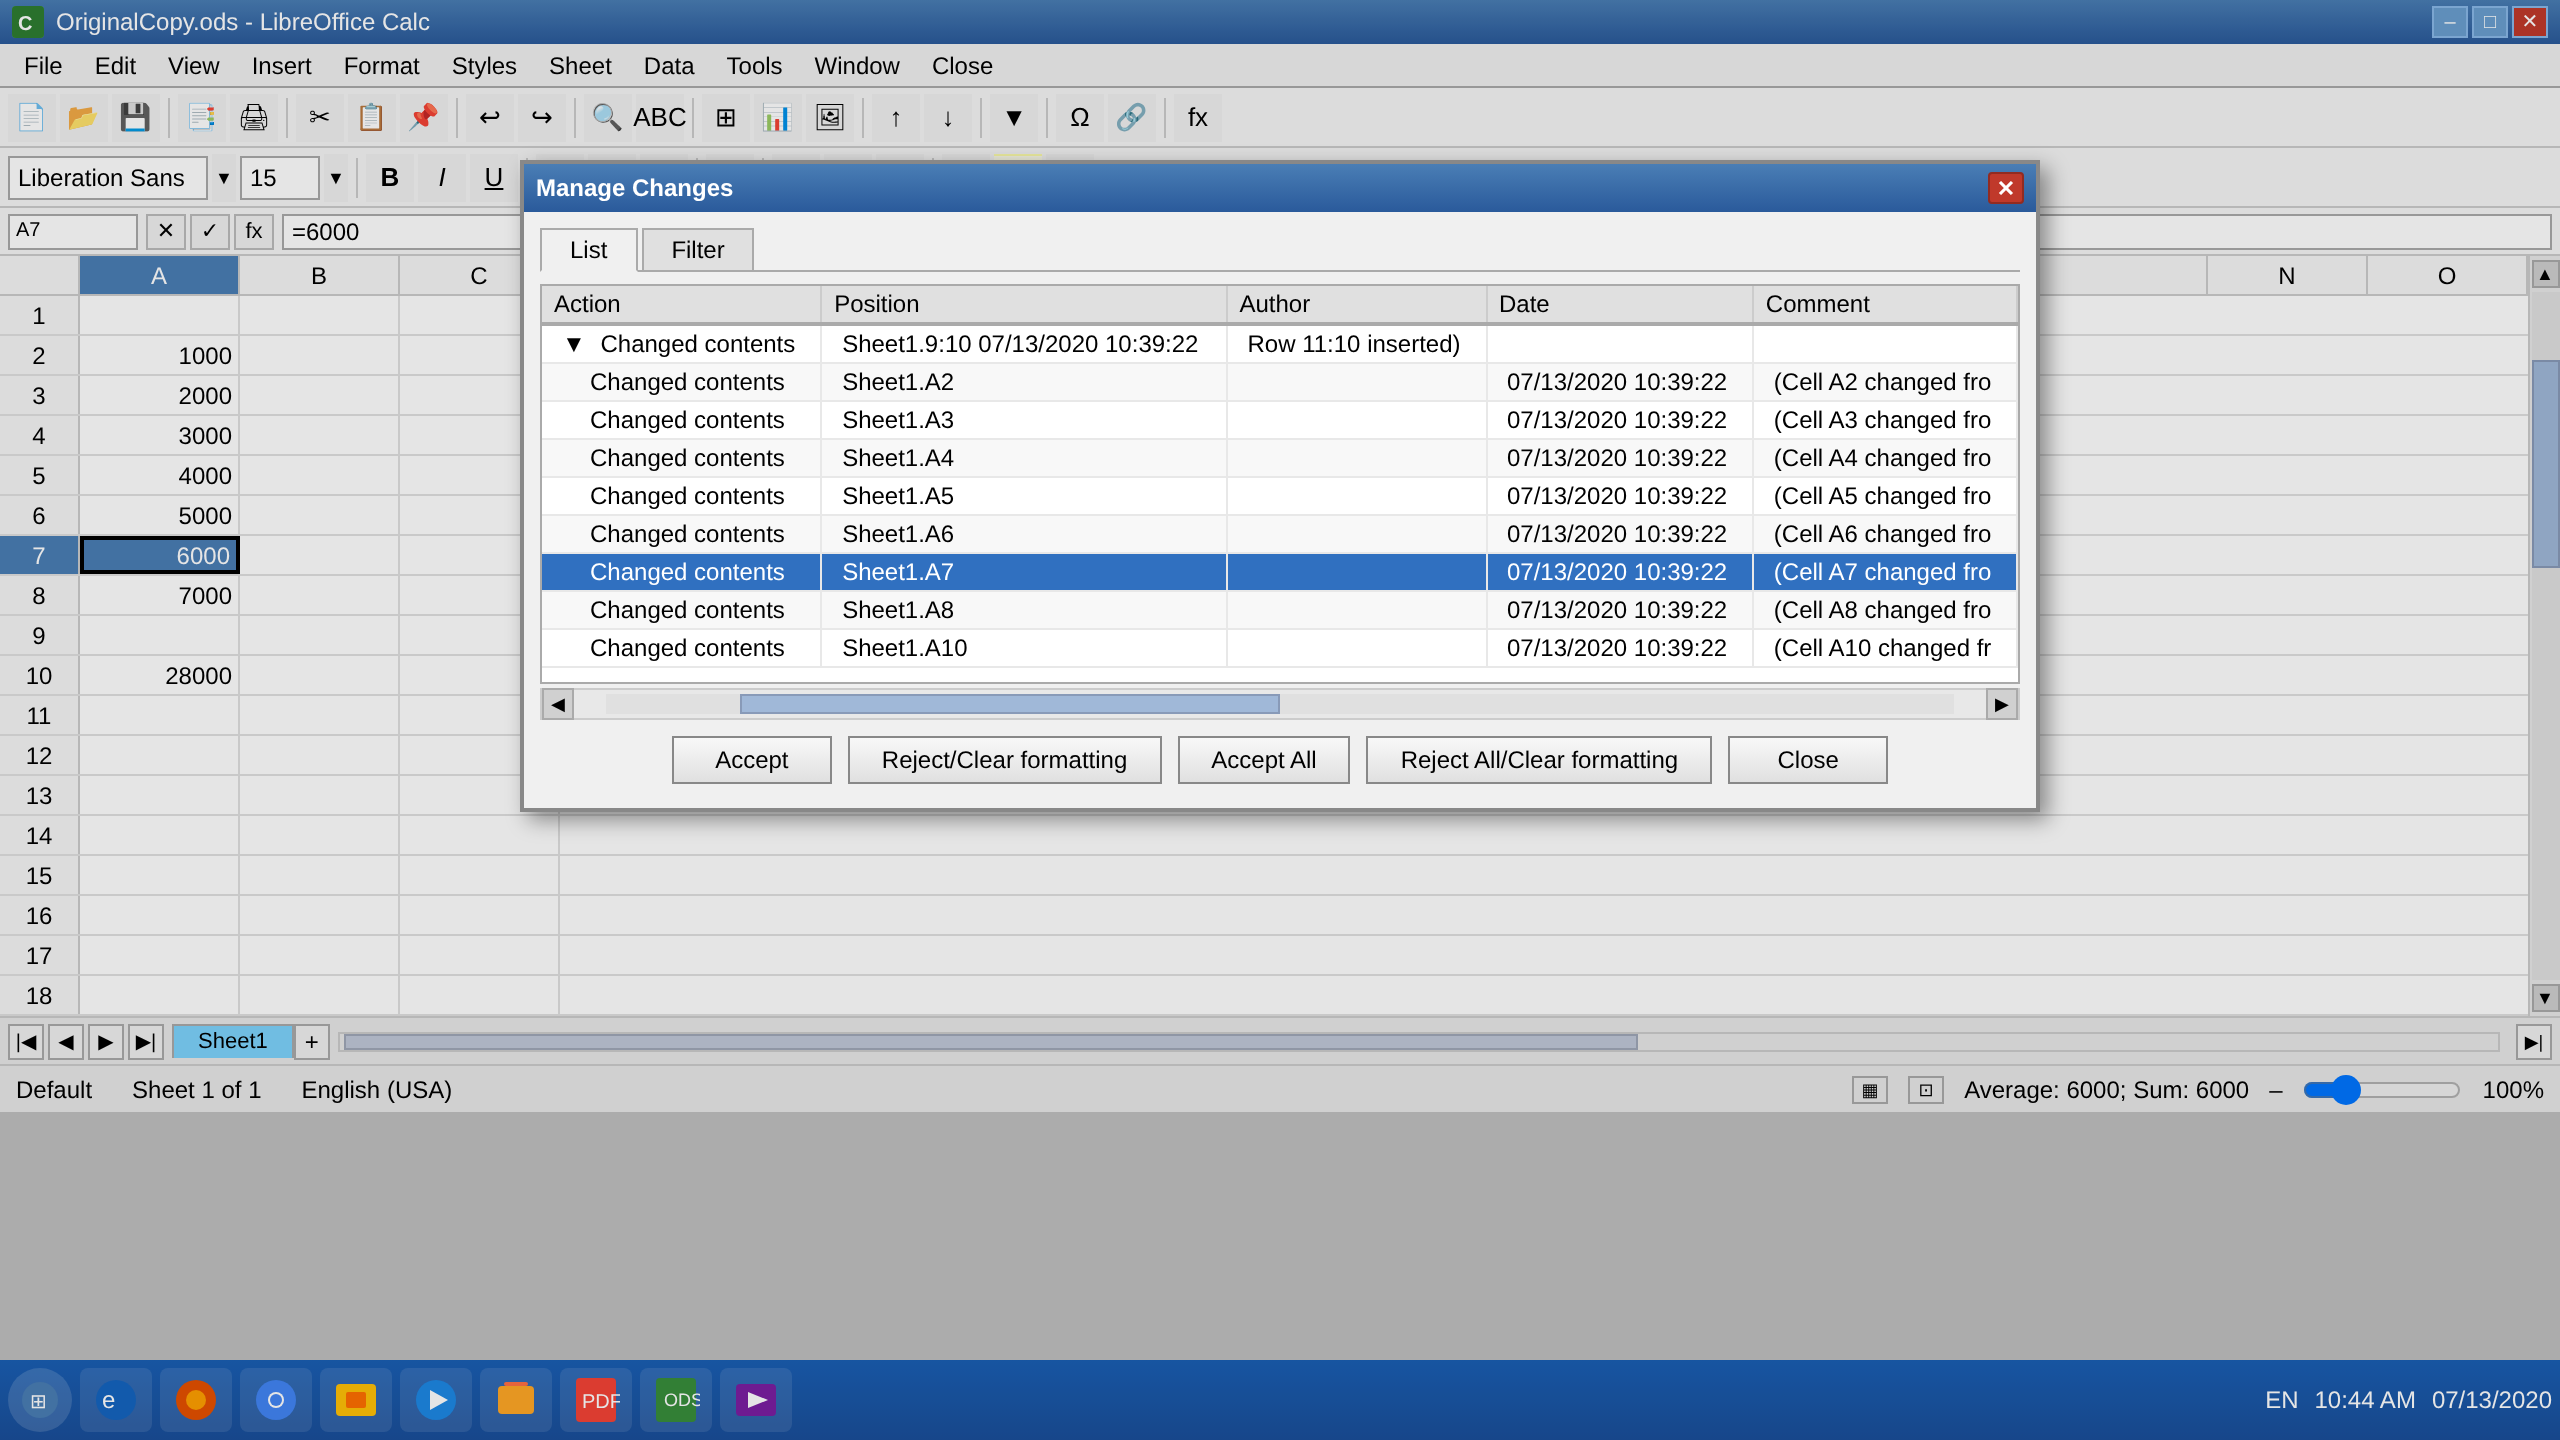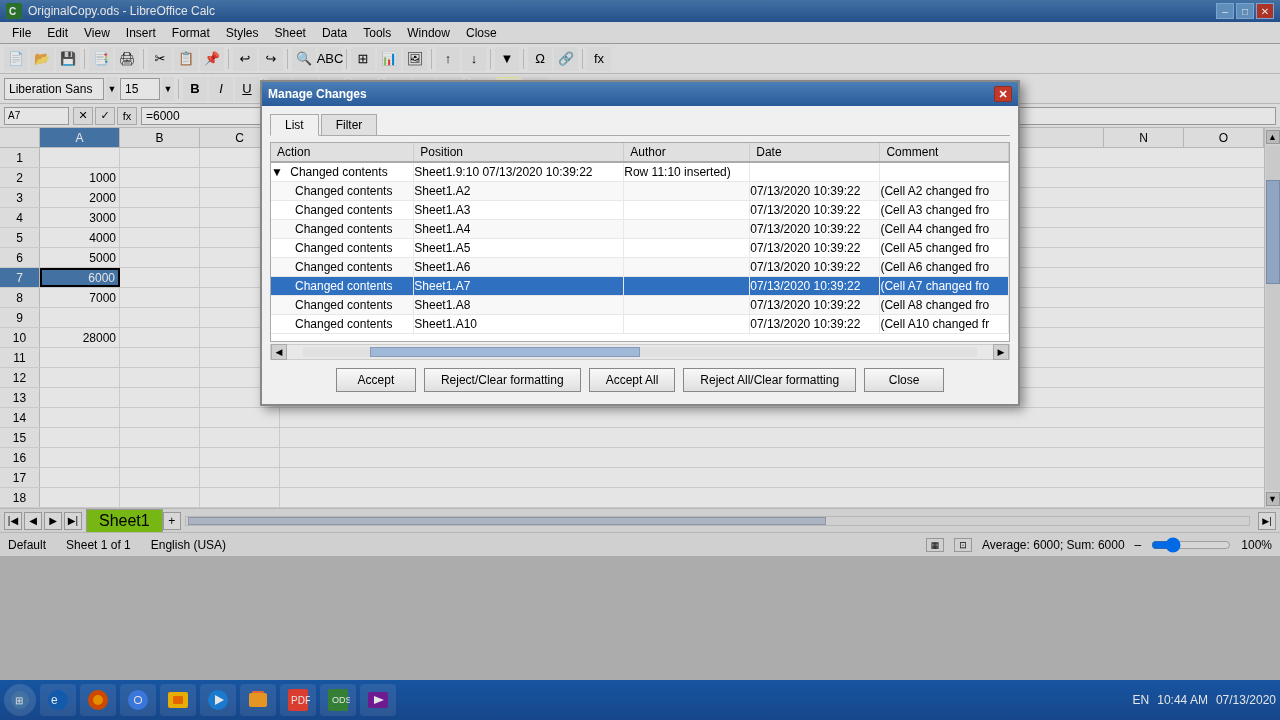--- a/index.html
+++ b/index.html
@@ -218,22 +218,22 @@
       background: #f0f0f0;
       display: flex;
       align-items: center;
       justify-content: center;
       font-size: 10px;
       cursor: pointer;
     }
     .sheet-tab {
       padding: 2px 12px;
       border: 1px solid #aaa;
-      background: #84cc16;
-      font-size: 16px;
+      background: #7dd3fc;
+      font-size: 11px;
       cursor: pointer;
       border-bottom: none;
     }
     .add-sheet-btn {
       width: 18px;
       height: 18px;
       border: 1px solid #aaa;
       background: #f0f0f0;
       display: flex;
       align-items: center;
@@ -381,21 +381,21 @@
     }
     #changes-table th {
       text-align: left;
       padding: 2px 6px;
       border-right: 1px solid #ccc;
       border-bottom: 2px solid #aaa;
       font-weight: normal;
       background: #e0e0e0;
     }
     #changes-table td {
-      padding: 2px 0;
+      padding: 2px 10px;
       border-right: 1px solid #e8e8e8;
       border-bottom: 1px solid #e8e8e8;
       white-space: nowrap;
       overflow: hidden;
     }
     .row-selected td {
       background: #3070c0;
       color: white;
     }
     .row-normal:nth-child(odd) td { background: white; }

